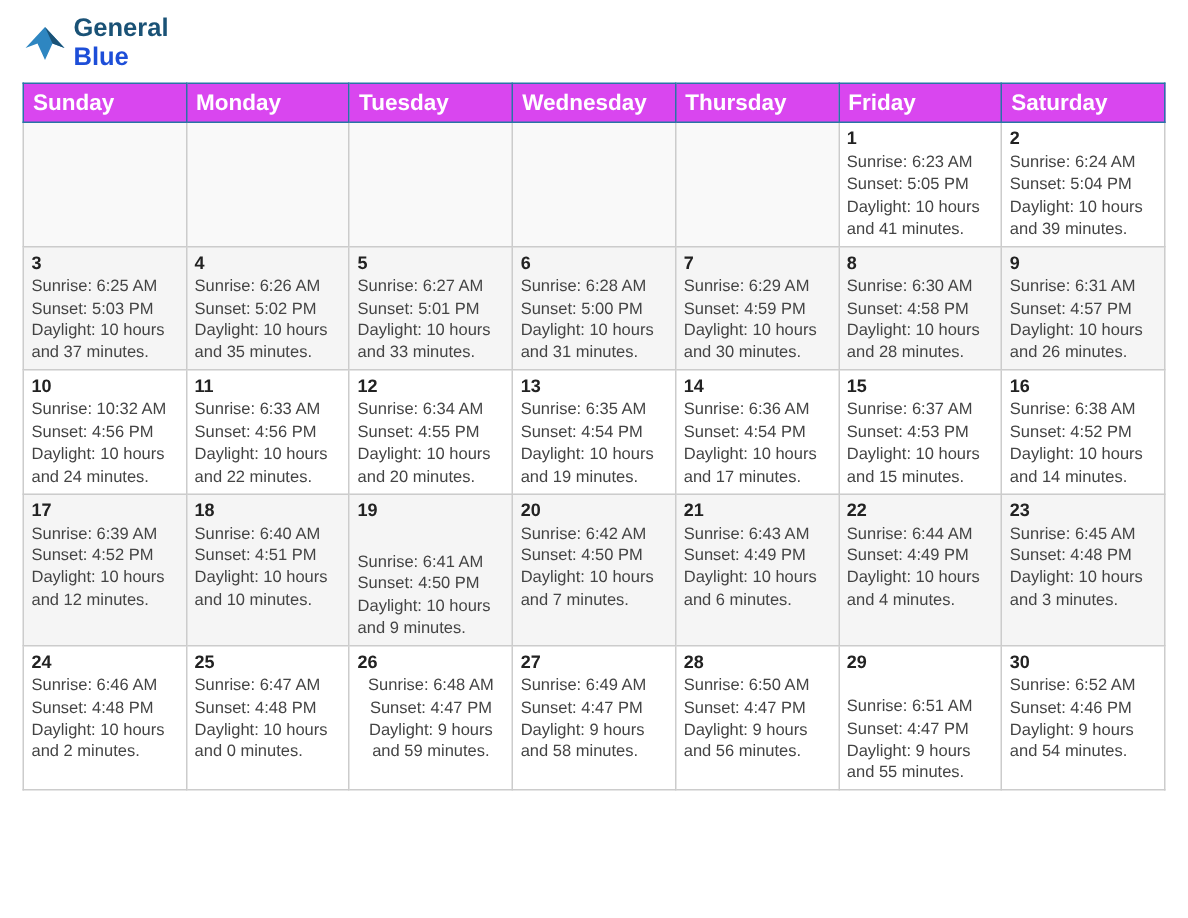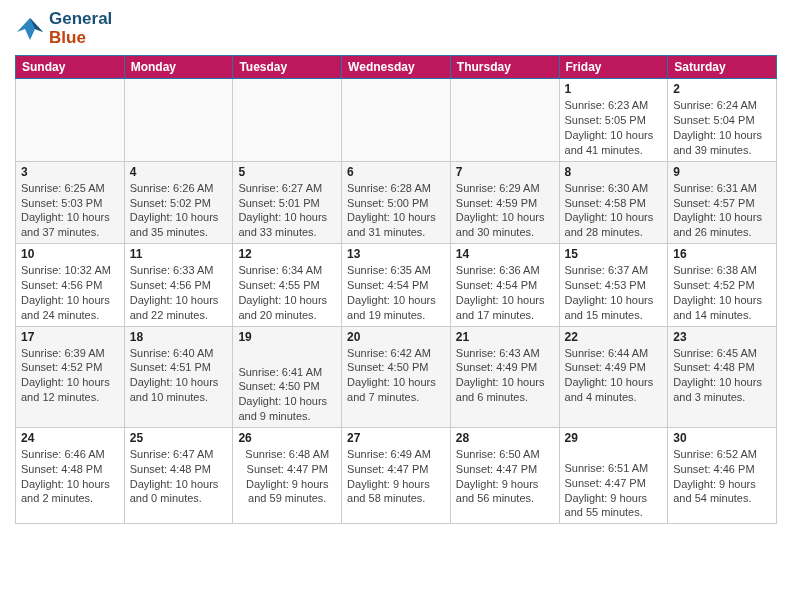--- a/index.html
+++ b/index.html
@@ -12,25 +12,25 @@
     .logo { display: flex; align-items: center; gap: 4px; }
     .logo-bird { width: 30px; height: 30px; }
 
     .title-block { text-align: right; }
     .main-title { font-size: 32px; font-weight: bold; color: #333; }
     .subtitle { font-size: 16px; color: #555; }
 
     .calendar { width: 100%; border-collapse: collapse; }
 
     .calendar th {
-      background-color: #be185d;
+      background-color: #d946ef;
       color: white;
       text-align: left;
       padding: 4px 6px;
-      font-size: 12px;
+      font-size: 15px;
       font-weight: bold;
       border: 1px solid #2874a6;
     }
 
     .calendar td {
       border: 1px solid #ccc;
       vertical-align: top;
       padding: 3px 5px;
       font-size: 10px;
       color: #333;
@@ -61,21 +61,21 @@
 <div class="page">
 
   <div class="header">
     <div class="logo">
       <svg class="logo-bird" viewBox="0 0 30 30">
         <polygon points="15,4 28,18 20,15 15,26 10,15 2,18" fill="#2e86c1"></polygon>
         <polygon points="15,4 28,18 20,15" fill="#1a5276"></polygon>
       </svg>
       <div>
         <div style="font-size:17px;font-weight:bold;color:#1a5276;line-height:1.1;">General</div>
-        <div style="font-size:17px;font-weight:bold;color:#c2410c;line-height:1.1;">Blue</div>
+        <div style="font-size:17px;font-weight:bold;color:#1d4ed8;line-height:1.1;">Blue</div>
       </div>
     </div>
     <div class="title-block">
       <div class="main-title"></div>
       <div class="subtitle"></div>
     </div>
   </div>
 
   <table class="calendar">
     <thead>

